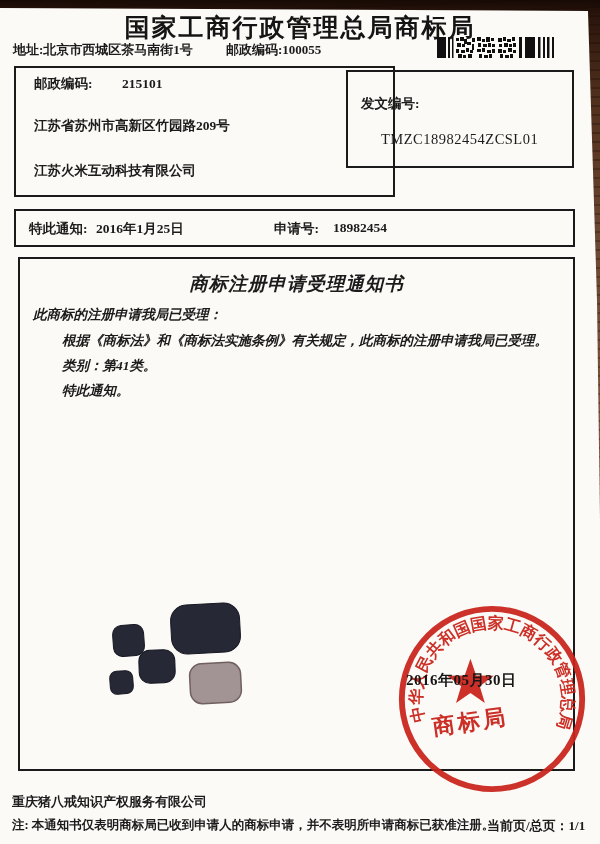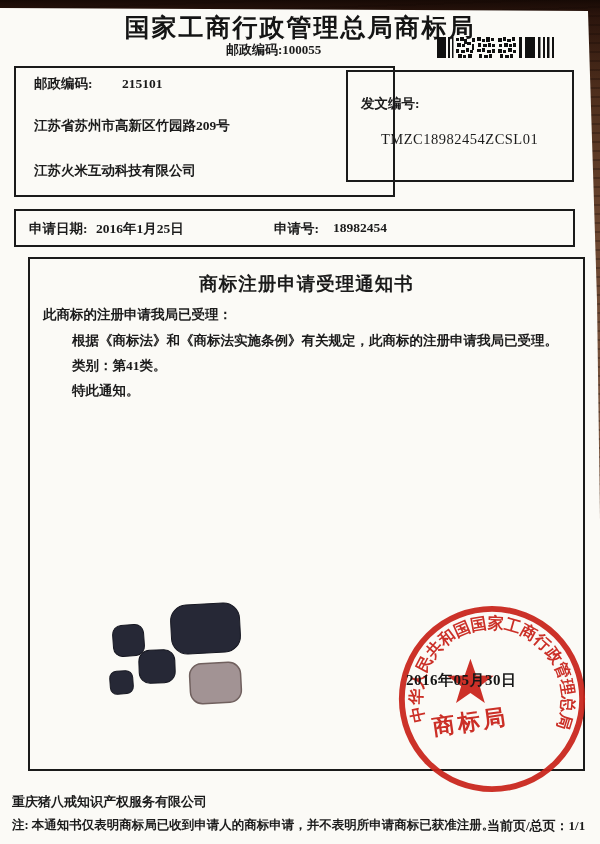--- a/index.html
+++ b/index.html
@@ -21,43 +21,44 @@
   .letterhead-title{
     top:11px; left:0; width:600px; text-align:center;
     font-size:25px; font-weight:bold; letter-spacing:2px; color:#141414;
   }
   .addr{ top:41px; left:13px; font-size:13px; }
   .postcode{ top:41px; left:226px; font-size:13px; }
   .barcode{ top:36px; left:437px; }
   .box{ border:2px solid #1a1a1a; background:transparent; }
   .recipient-box{ left:14px; top:66px; width:381px; height:131px; }
   .recipient-box .line{ position:absolute; left:18px; font-size:13.5px; }
-  .dispatch-box{ left:346px; top:70px; width:228px; height:112px; }
+  .dispatch-box{ left:346px; top:70px; width:228px; height:98px; }
   .app-bar{ left:14px; top:209px; width:561px; height:38px; }
   .app-bar span{ position:absolute; top:9px; font-size:13.5px; }
-  .notice-box{ left:28px; top:257px; width:557px; height:514px; }
+  .notice-box{ left:18px; top:257px; width:557px; height:514px;font-style:italic; }
   .notice-title{ top:12px; left:0; width:553px; text-align:center; font-size:18.5px; font-weight:bold; letter-spacing:1px; }
   .salutation{ top:47px; left:13px; font-size:13.5px; }
   .notice-line{ left:42px; font-size:13.5px; }
   .seal{ left:394px; top:601px; width:196px; height:196px; }
   .seal svg{ width:196px; height:196px; }
   .seal-date{ left:406px; top:671px; font-size:15px; font-weight:bold; color:#161616; letter-spacing:.5px; z-index:3; }
   .logo{ left:106px; top:597px; }
   .agency{ left:12px; top:793px; font-size:13px; }
   .note{ left:12px; top:817px; font-size:12.5px; }
   .page-ind{ left:487px; top:817px; font-size:13px; }
   .mono-id{ font-size:14.5px; letter-spacing:.5px; }
 </style>
 </head>
 <body>
 
 <div class="scene">
   <div class="paper">
 
     <div class="abs letterhead-title">国家工商行政管理总局商标局</div>
+    <div class="abs addr cn">地址:北京市西城区茶马南街1号</div>
     <div class="abs postcode cn">邮政编码:100055</div>
 
     <svg class="abs barcode" width="118" height="26" viewBox="0 0 118 26" fill="#101010">
       <rect x="0" y="1" width="9" height="21"></rect>
         <rect x="11" y="1" width="2" height="21"></rect>
         <rect x="15" y="1" width="1.5" height="21"></rect>
       <rect x="19" y="2" width="3" height="3"></rect>
         <rect x="23" y="1" width="4" height="4"></rect>
         <rect x="27" y="3" width="3" height="5"></rect>
       <rect x="20" y="7" width="4" height="4"></rect>
@@ -118,21 +119,21 @@
       <div class="line cn" style="top:49px;">江苏省苏州市高新区竹园路209号</div>
       <div class="line cn" style="top:94px;">江苏火米互动科技有限公司</div>
     </div>
 
     <div class="abs box dispatch-box">
       <div class="abs cn" style="left:13px; top:23px; font-size:13.5px;">发文编号:</div>
       <div class="abs mono-id" style="left:33px; top:59px;">TMZC18982454ZCSL01</div>
     </div>
 
     <div class="abs box app-bar">
-      <span class="cn" style="left:13px;">申请日期:</span>
+      <span class="cn" style="left:13px;">特此通知:</span>
       <span class="cn" style="left:80px;">2016年1月25日</span>
       <span class="cn" style="left:258px;">申请号:</span>
       <span class="cn" style="left:317px;">18982454</span>
     </div>
 
     <div class="abs box notice-box">
       <div class="abs notice-title">商标注册申请受理通知书</div>
       <div class="abs salutation cn">此商标的注册申请我局已受理：</div>
       <div class="abs notice-line cn" style="top:73px;">根据《商标法》和《商标法实施条例》有关规定，此商标的注册申请我局已受理。</div>
       <div class="abs notice-line cn" style="top:98px;">类别：第41类。</div>

